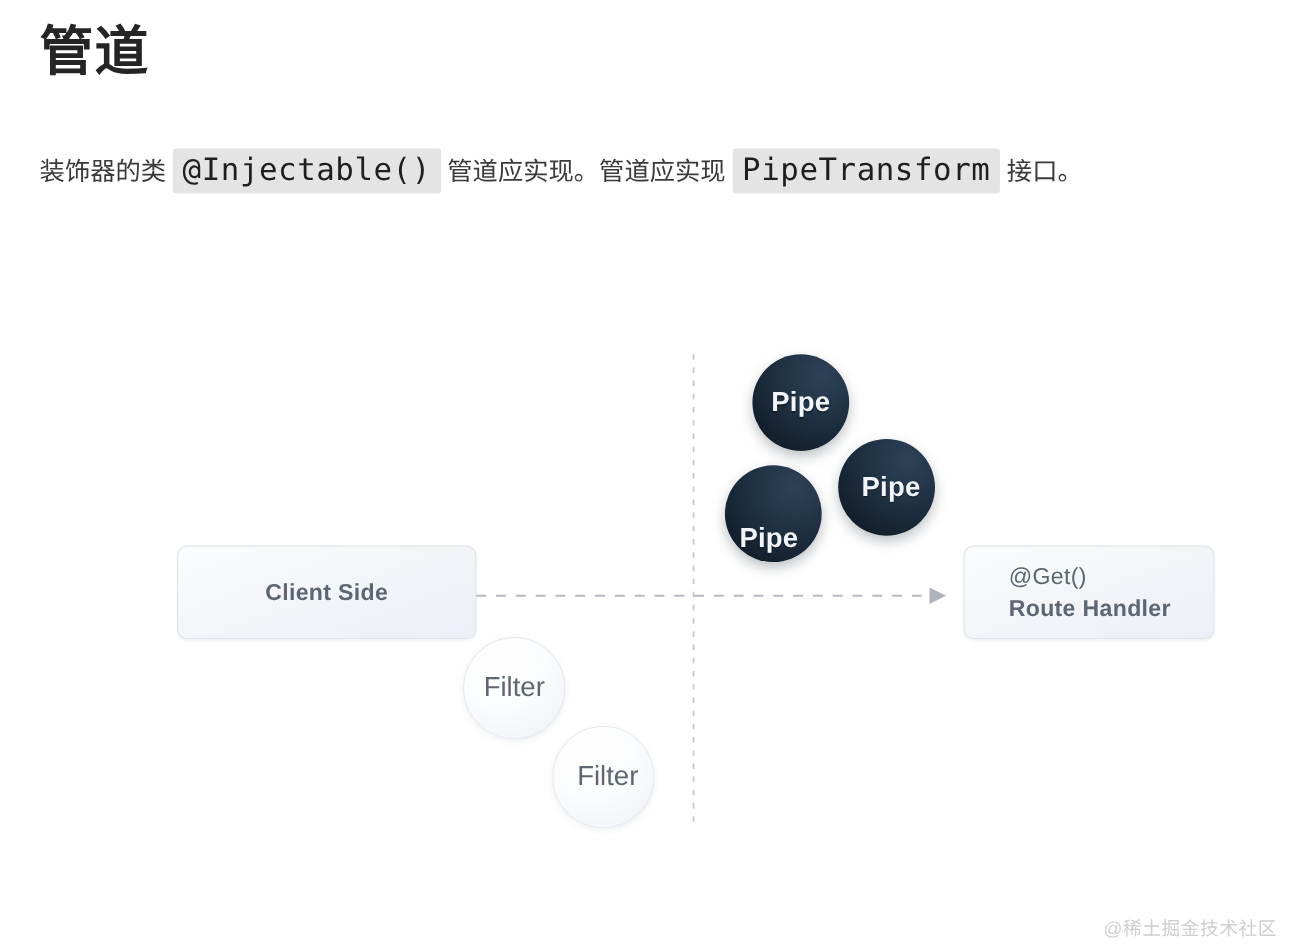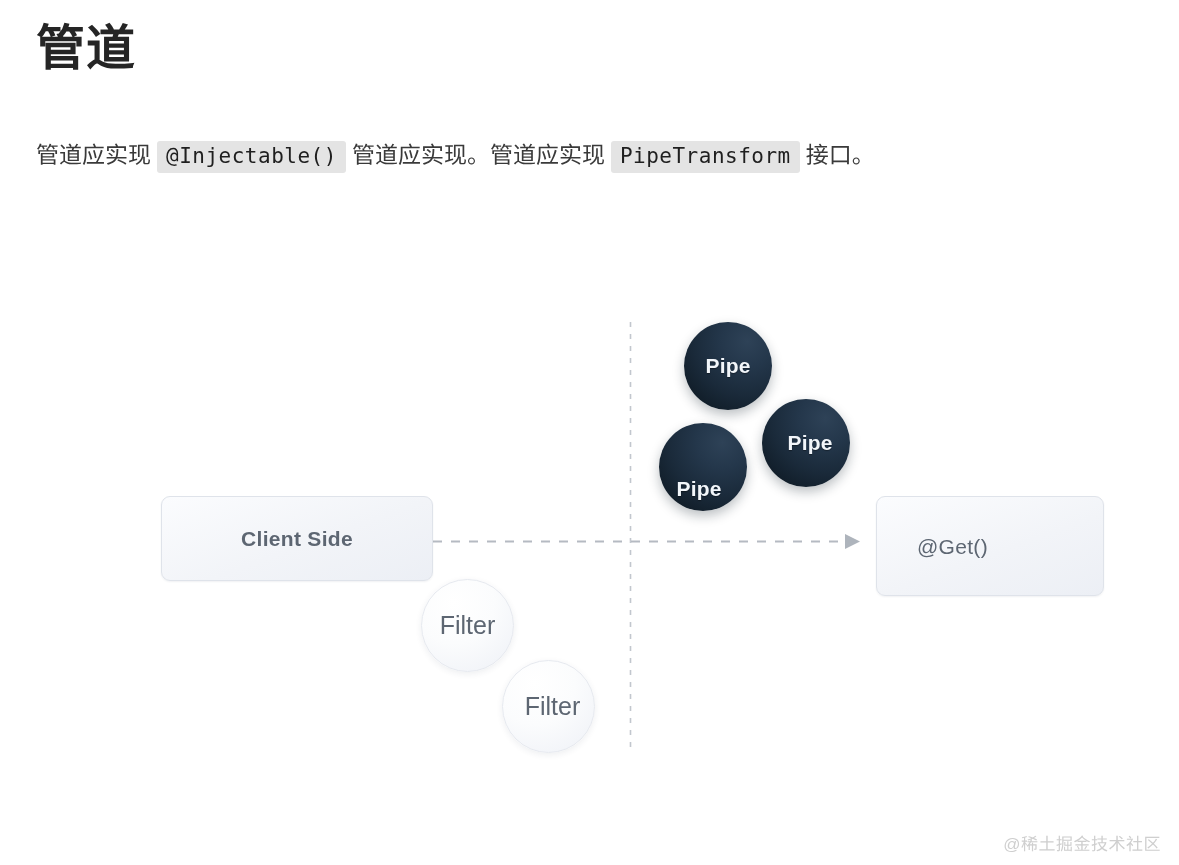--- a/index.html
+++ b/index.html
@@ -35,21 +35,21 @@
     left: 36px;
     top: 138px;
     margin: 0;
     font-size: 23px;
     line-height: 34px;
     color: #3a3a3a;
     white-space: nowrap;
   }
   .intro-paragraph .code {
     font-family: "DejaVu Sans Mono", "Liberation Mono", monospace;
-    font-size: 21px;
+    font-size: 28px;
     background: #e4e4e4;
     color: #1f1f1f;
     border-radius: 3px;
     padding: 3px 9px 5px 9px;
     margin: 0 6px;
     letter-spacing: 0.5px;
   }
 
   
   .diagram {
@@ -83,40 +83,40 @@
     width: 272px;
     height: 85px;
     justify-content: center;
     text-align: center;
     font-weight: 600;
   }
   #route-handler-box {
     left: 876px;
     top: 496px;
     width: 228px;
-    height: 100px;
+    height: 85px;
     justify-content: flex-start;
     padding-left: 40px;
   }
   #route-handler-box .rh-text { font-weight: 600; }
   #route-handler-box .rh-line1 { font-weight: 500; }
 
   
   .circle {
     position: absolute;
     border-radius: 50%;
     display: flex;
     align-items: center;
     justify-content: center;
     box-sizing: border-box;
   }
   .circle-pipe {
     background: radial-gradient(circle at 72% 22%, #2e4257 0%, #24374b 28%, #1a2a3a 58%, #101c27 85%, #0b141c 100%);
     color: #f2f6fa;
-    font-size: 21px;
+    font-size: 25px;
     font-weight: 600;
     letter-spacing: 0.2px;
     box-shadow: 0 5px 12px rgba(15,28,40,0.28);
     text-shadow: 0 1px 1px rgba(0,0,0,0.35);
   }
   .circle-filter {
     background: radial-gradient(circle at 35% 25%, #ffffff 0%, #fbfcfd 45%, #f3f5f9 78%, #eceff5 100%);
     border: 1px solid #e6e9ef;
     color: #5d6672;
     font-size: 25px;
@@ -149,39 +149,40 @@
     color: #cfcfcf;
     letter-spacing: 0.5px;
     white-space: nowrap;
   }
 </style>
 </head>
 <body>
 
 <h1 class="page-title">管道</h1>
 
-<p class="intro-paragraph"><span>管道应实现</span><code class="code">@Injectable()</code><span>管道应实现。管道应实现</span><code class="code">PipeTransform</code><span>接口。</span></p>
+<p class="intro-paragraph"><span>装饰器的类</span><code class="code">@Injectable()</code><span>管道应实现。管道应实现</span><code class="code">PipeTransform</code><span>接口。</span></p>
 
 <svg class="diagram diagram-layer" width="1179" height="865" viewBox="0 0 1179 865">
 
   <line x1="630.5" y1="322" x2="630.5" y2="750" stroke="#c2c7ce" stroke-width="1.6" stroke-dasharray="5 7"></line>
 
   <line x1="415" y1="541.5" x2="845" y2="541.5" stroke="#b5bac2" stroke-width="1.8" stroke-dasharray="9 9"></line>
   <polygon points="845,534 860,541.5 845,549" fill="#aeb4bc"></polygon>
 </svg>
 
 <div class="diagram-layer" style="width:1179px;height:865px;">
 
   <div class="node-box" id="client-side-box">
     <span class="cs-text">Client Side</span>
   </div>
 
   <div class="node-box" id="route-handler-box">
     <span class="rh-text">
       <span class="rh-line1" style="display:block;">@Get()</span>
+      <span style="display:block;">Route Handler</span>
     </span>
   </div>
 
   <div class="circle circle-pipe" id="pipe-circle-1">
     <span class="c-label">Pipe</span>
   </div>
 
   <div class="circle circle-pipe" id="pipe-circle-2">
     <span class="c-label">Pipe</span>
   </div>

